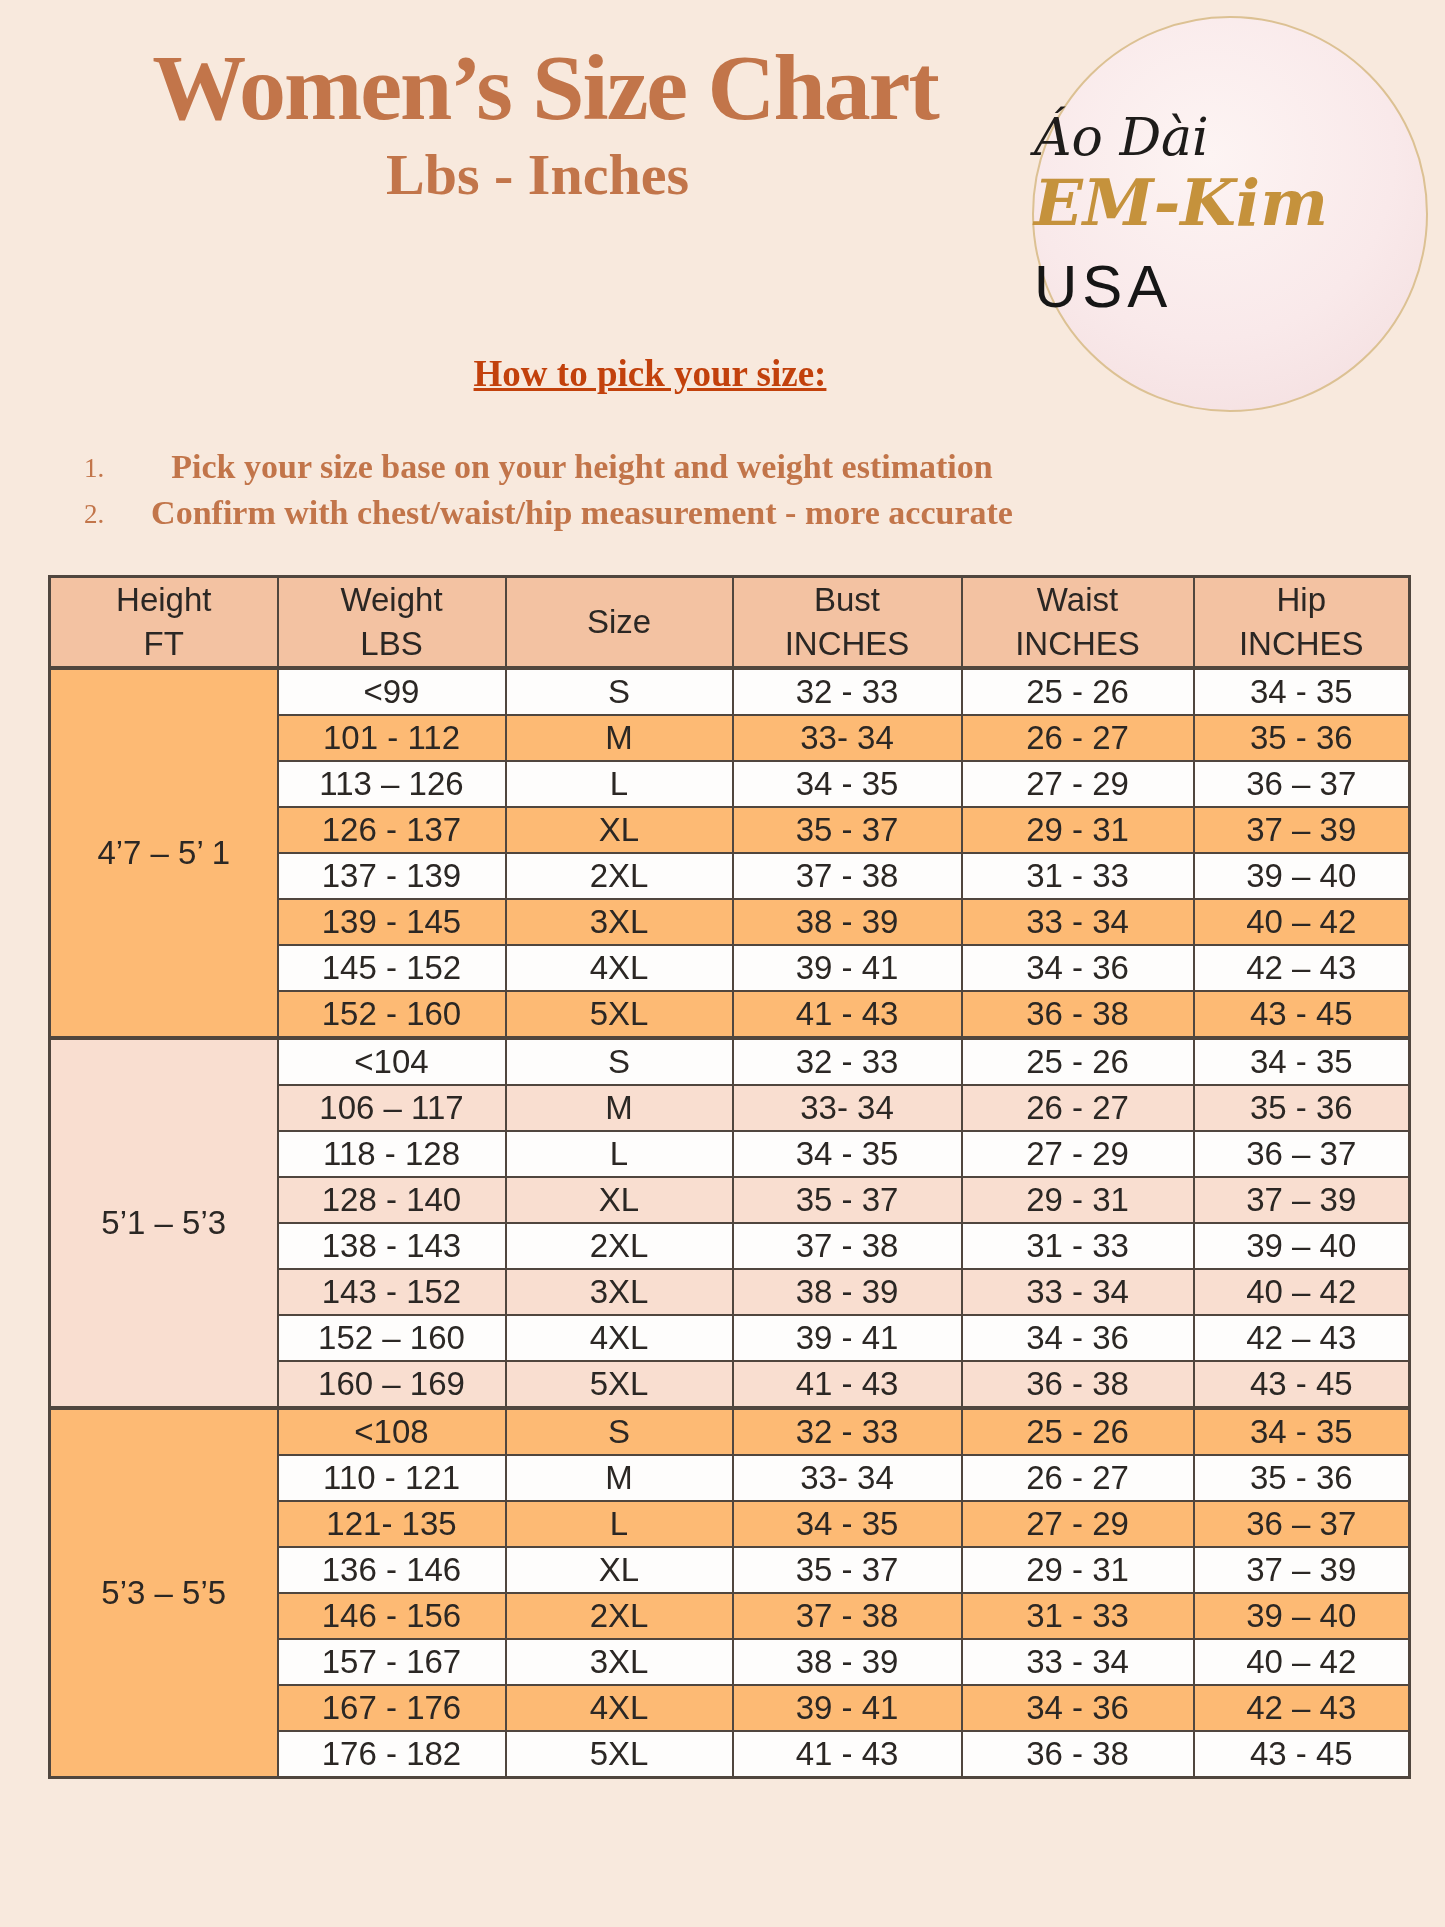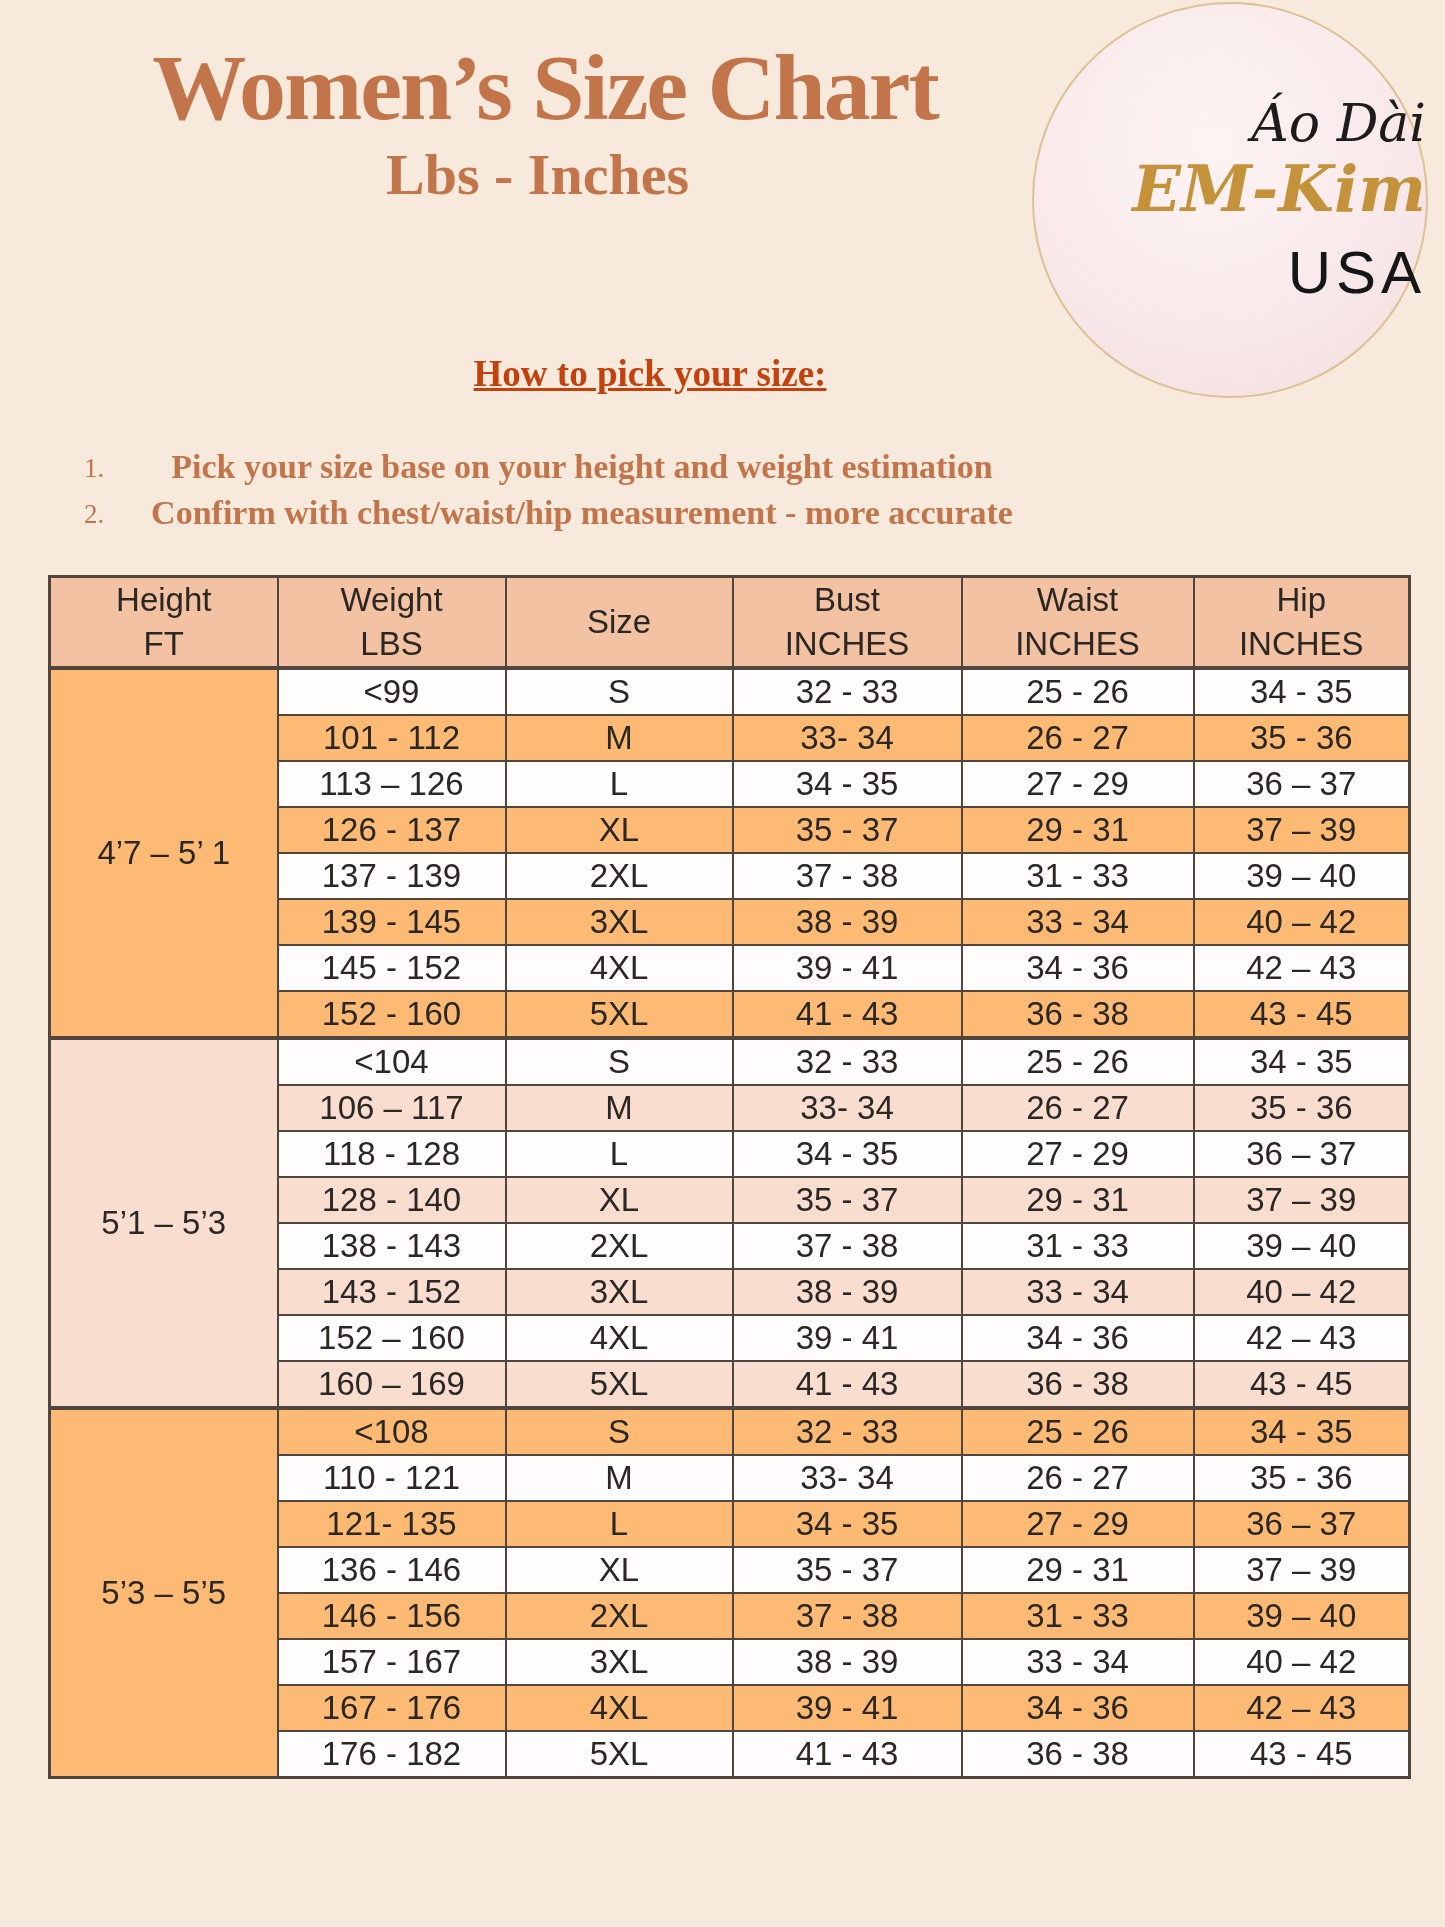--- a/index.html
+++ b/index.html
@@ -6,24 +6,24 @@
   .page {
     position:relative; width:1445px; height:1927px;
     background:#f8e9dd; overflow:hidden;
     font-family:"Liberation Serif", "DejaVu Serif", serif;
   }
   .title-block { position:absolute; top:40px; left:0; width:1075px; text-align:center; color:#c2754a; }
   .page-title { font-size:94px; font-weight:bold; letter-spacing:-2px; line-height:1.0; margin:0;padding-left:15px; }
   .page-subtitle { font-size:58px; font-weight:bold; margin:12px 0 12px; line-height:1.0; }
 
   .logo {
-    position:absolute; left:1032px; top:2px; width:396px; height:396px; border-radius:50%;
+    position:absolute; left:1032px; top:16px; width:396px; height:396px; border-radius:50%;
     background: radial-gradient(circle at 45% 35%, #fdf4f3 0%, #f9e9ea 55%, #f2dcdd 100%);
     border:2px solid #dcc193; box-sizing:border-box;
-    display:flex; flex-direction:column; align-items:flex-end; justify-content:center;
+    display:flex; flex-direction:column; align-items:flex-start; justify-content:center;
   }
   .logo-line1 { font-family:"DejaVu Serif", serif; font-style:italic; font-size:52px; color:#1e1c1a; }
   .logo-line2 { font-family:"DejaVu Serif", serif; font-style:italic; font-weight:bold; font-size:64px; color:#c5923c; margin-top:-2px; }
   .logo-line3 { font-family:"Liberation Sans", "DejaVu Sans", sans-serif; font-size:60px; color:#161616; letter-spacing:5px; margin-top:12px; }
 
   .howto { position:absolute; top:352px; left:0; width:1300px; text-align:center;
            font-size:37px; font-weight:bold; color:#c2410c;text-decoration:underline; }
 
   .instructions { position:absolute; top:444px; left:0; width:1120px; color:#c2754a; }
   .instr-item { position:relative; height:46px; }

